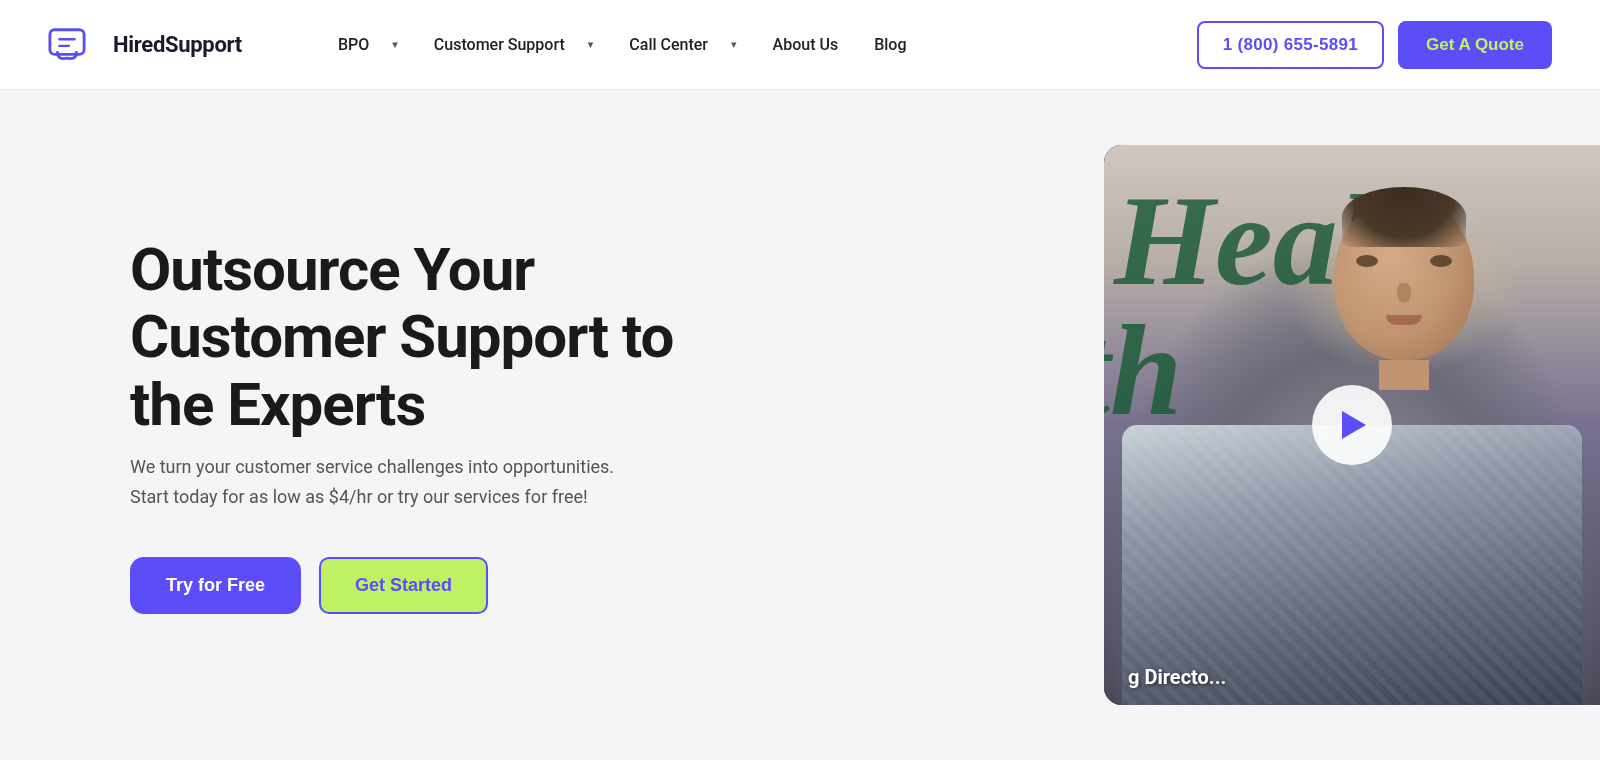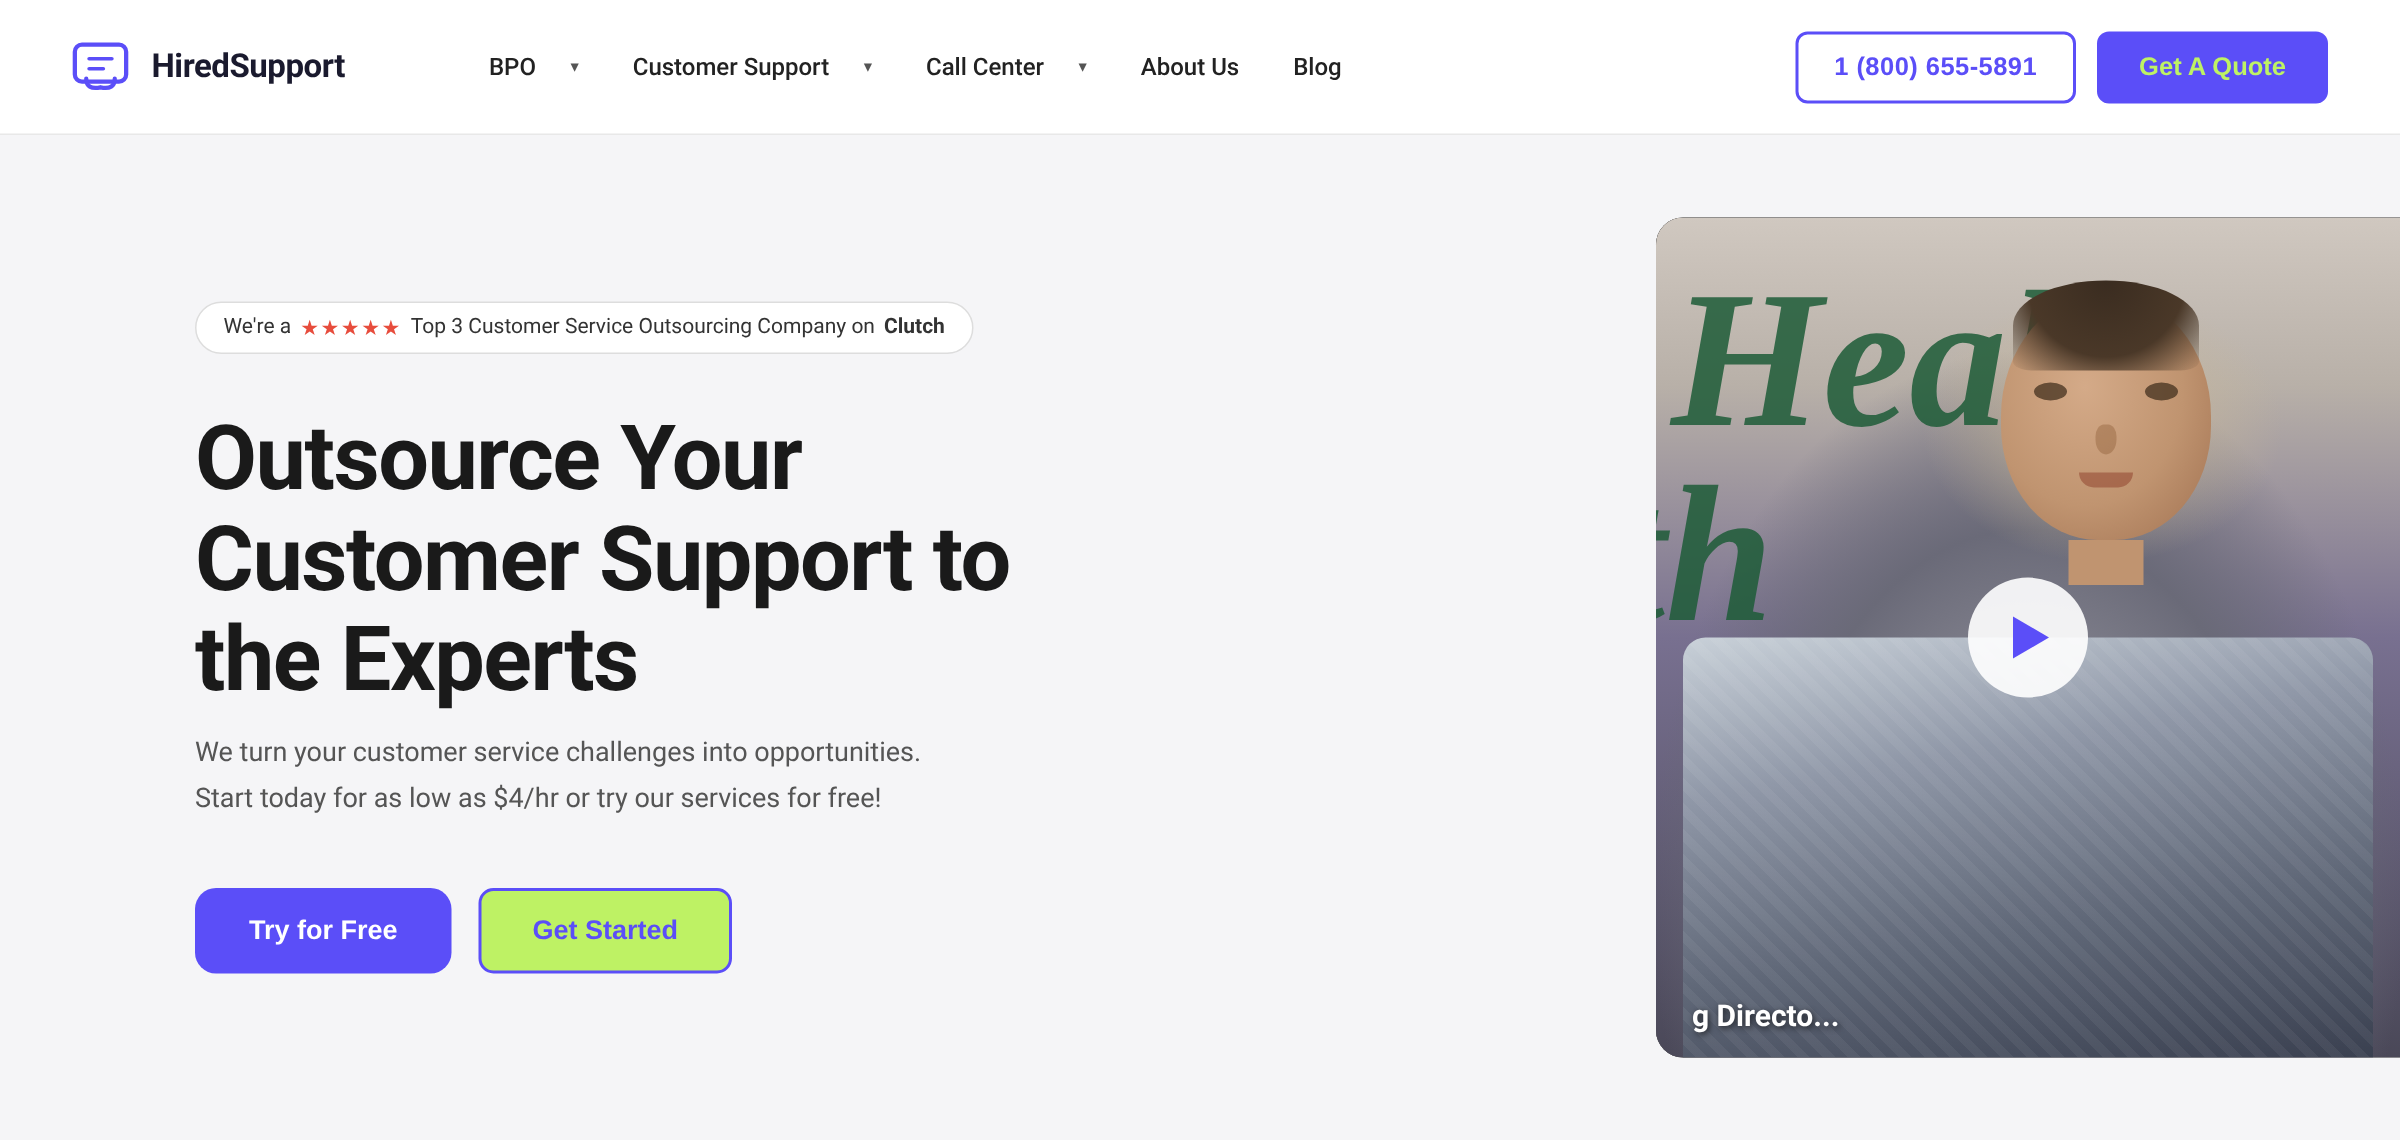--- a/index.html
+++ b/index.html
@@ -25,21 +25,21 @@
       align-items: center;
       padding: 0 48px;
       gap: 0;
       position: relative;
       z-index: 10;
     }
 
     .logo-area {
       display: flex;
       align-items: center;
-      gap: 15px;
+      gap: 27px;
       margin-right: 80px;
       text-decoration: none;
     }
 
     .logo-icon {
       color: #5b4ef8;
     }
 
     .logo-icon svg {
       width: 38px;
@@ -305,26 +305,20 @@
 
   <div class="nav-actions">
     <button class="btn-phone">1 (800) 655-5891</button>
     <button class="btn-quote">Get A Quote</button>
   </div>
 </nav>
 
 <section class="hero">
   <div class="hero-content">
 
-    <div class="badge">
-      <span>We're a</span>
-      <span class="stars">★★★★★</span>
-      <span>Top 3 Customer Service Outsourcing Company on</span>
-      <span class="badge-bold">Clutch</span>
-    </div>
 
     <h1 class="hero-title">Outsource Your Customer Support to the Experts</h1>
 
     <p class="hero-subtitle">We turn your customer service challenges into opportunities. Start today for as low as $4/hr or try our services for free!</p>
 
     <div class="hero-buttons">
       <button class="btn-try">Try for Free</button>
       <button class="btn-started">Get Started</button>
     </div>
   </div>

